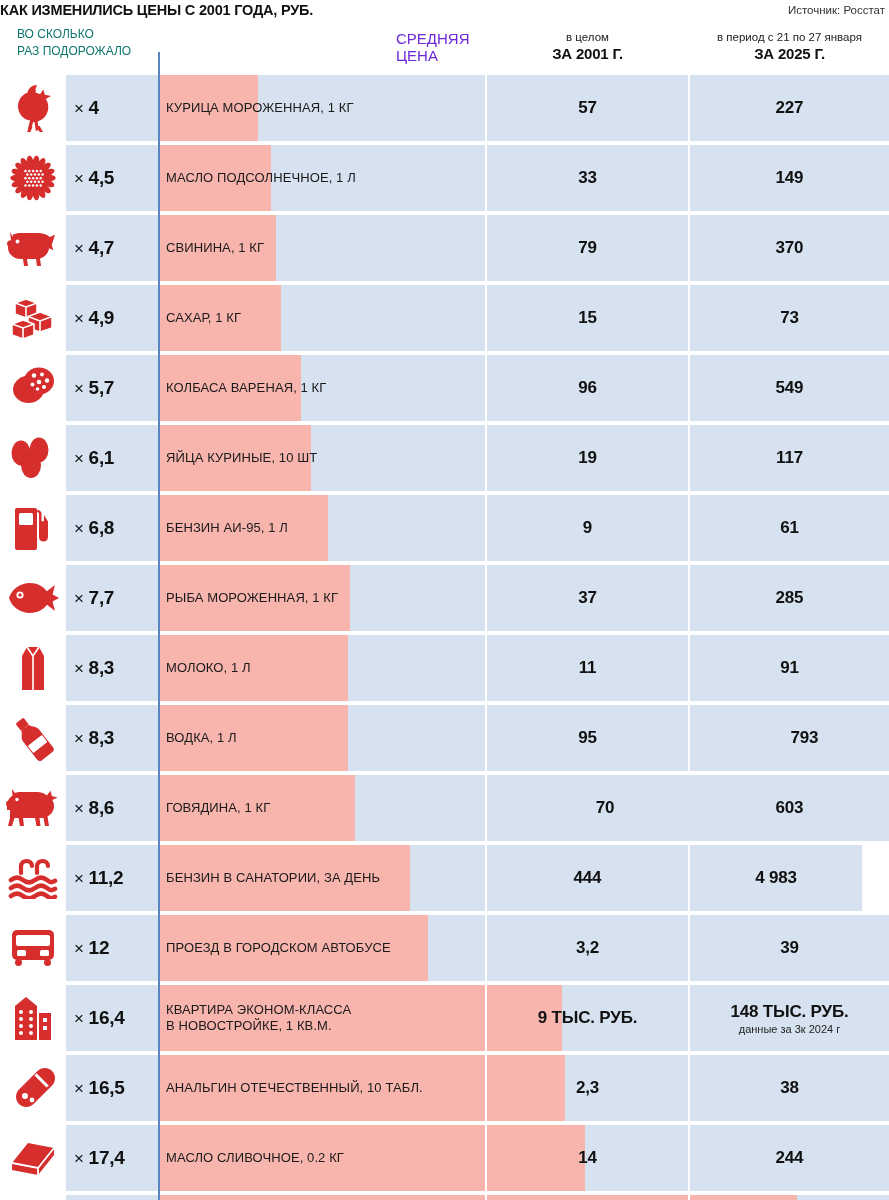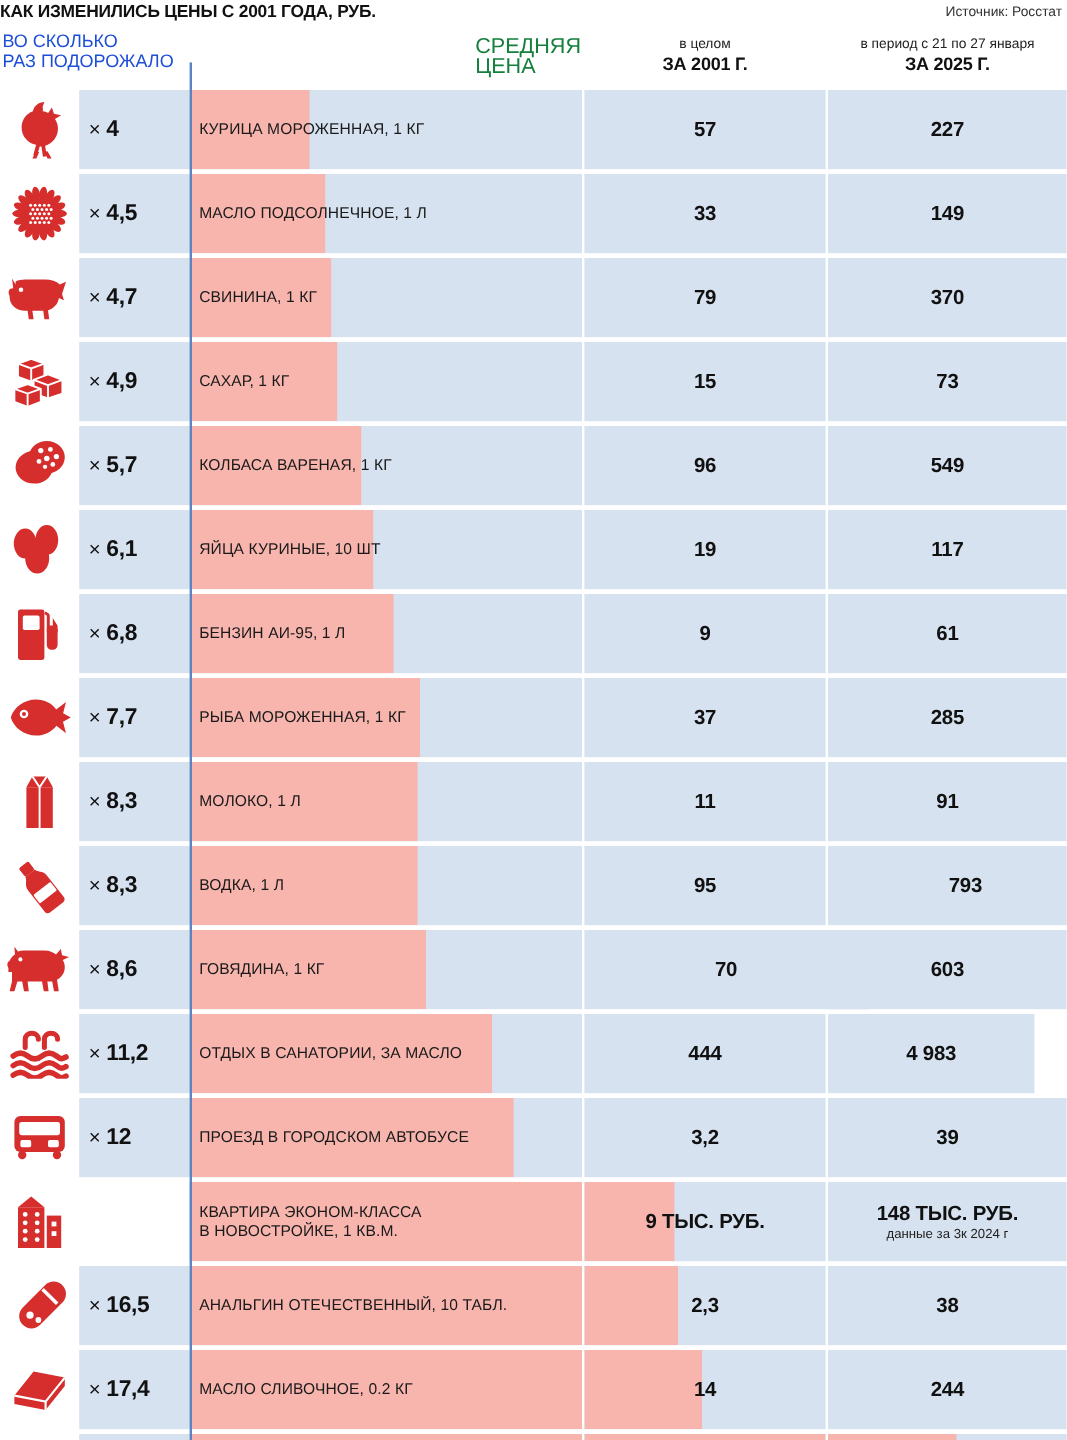--- a/index.html
+++ b/index.html
@@ -14,27 +14,27 @@
   .title{
     position:absolute;left:0;top:2px;
     font-size:14.5px;font-weight:bold;letter-spacing:-0.2px;
     color:#111;white-space:nowrap;
   }
   .source{
     position:absolute;right:4px;top:4px;
     font-size:11.5px;color:#333;white-space:nowrap;
   }
   .hdr-left{
-    position:absolute;left:2px;top:26px;
-    font-size:15px;color:#1d4ed8;line-height:17px;letter-spacing:0px;
+    position:absolute;left:17px;top:26px;
+    font-size:12px;color:#0f766e;line-height:17px;letter-spacing:0px;
   }
   .hdr-left div{white-space:nowrap;}
   .hdr-avg{
     position:absolute;left:396px;top:30px;
-    font-size:18px;color:#15803d;line-height:17px;
+    font-size:15px;color:#6d28d9;line-height:17px;
   }
   .hdr-avg div{white-space:nowrap;}
   .hdr-col{position:absolute;text-align:center;}
   .hdr-col .small{font-size:11.5px;color:#222;white-space:nowrap;line-height:14px;}
   .hdr-col .big{font-size:15px;font-weight:bold;color:#111;white-space:nowrap;line-height:19px;letter-spacing:-0.2px;}
   #hdr-2001{left:485px;top:30px;width:205px;}
   #hdr-2025{left:690px;top:30px;width:199px;}
 
   
   .rows{position:absolute;left:0;top:75px;width:889px;}
@@ -553,21 +553,21 @@
             </svg>
           </span>
     </div>
 
     <div class="mult-cell">
       <span class="mult-text"><span class="x">×</span> 11,2</span>
     </div>
 
     <div class="name-cell">
       <div class="bar" style="width:252px"></div>
-      <div class="name-text">ОТДЫХ В САНАТОРИИ, ЗА МАСЛО</div>
+      <div class="name-text">БЕНЗИН В САНАТОРИИ, ЗА ДЕНЬ</div>
     </div>
 
     <div class="val-cell" id="" style="left:487px;width:201px">
 
       <span class="val-main">444</span>
     </div>
 
     <div class="val-cell" style="left:690px;width:172px">
 
       <span class="val-main">4 983</span>
@@ -628,20 +628,23 @@
                 <circle cx="21" cy="32" r="2"></circle>
      <circle cx="11" cy="39" r="2"></circle>
                 <circle cx="21" cy="39" r="2"></circle>
      <rect x="33" y="24" width="4" height="4"></rect>
                 <rect x="33" y="32" width="4" height="4"></rect>
    </g>
             </svg>
           </span>
     </div>
 
+    <div class="mult-cell">
+      <span class="mult-text"><span class="x">×</span> 16,4</span>
+    </div>
 
     <div class="name-cell">
       <div class="bar" style="width:327px"></div>
       <div class="name-text">КВАРТИРА ЭКОНОМ-КЛАССА
 В НОВОСТРОЙКЕ, 1 КВ.М.</div>
     </div>
 
     <div class="val-cell" id="" style="left:487px;width:201px">
       <div class="bar" style="width:75px"></div>
       <span class="val-main">9 ТЫС. РУБ.</span>

